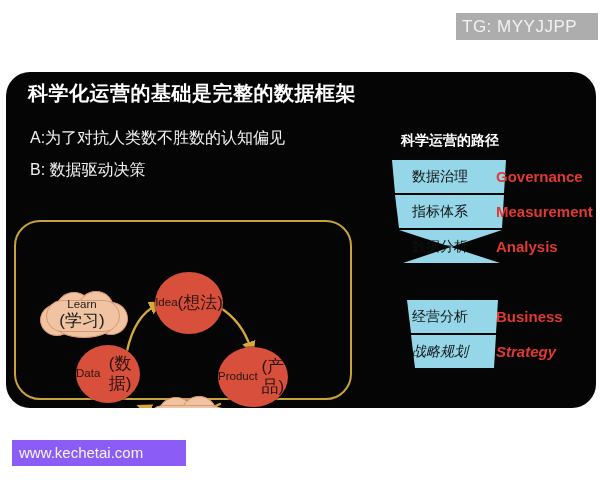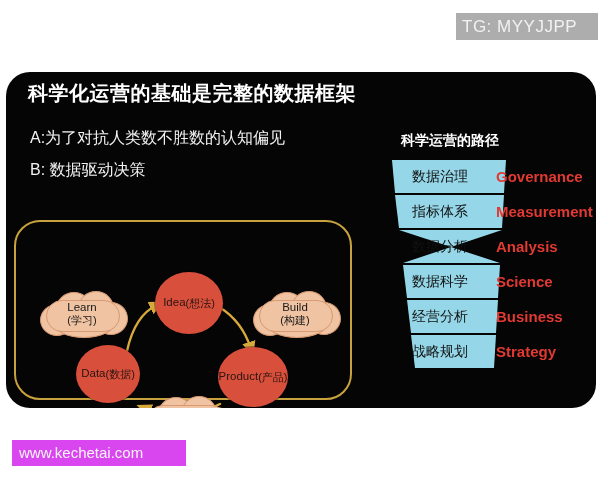--- a/index.html
+++ b/index.html
@@ -94,21 +94,21 @@
     display: flex;
     flex-direction: row;
     align-items: center;
     justify-content: center;
     text-align: center;
     line-height: 1.15;
     color: #1a1a1a;
     z-index: 3;
   }
   .node .en { font-size: 11.5px; }
-  .node .cn { font-size: 11px; }
+  .node .cn { font-size: 17px; }
 
   .circle {
     border-radius: 50%;
     background: #d8503c;
     box-shadow: 0 0 0 1px rgba(0,0,0,.35);
   }
   .circle .en, .circle .cn { color: #2a1410; }
 
   
   .cloud { background: transparent; }
@@ -185,21 +185,21 @@
     white-space: nowrap;
   }
 
   
   #site-watermark {
     position: absolute;
     left: 12px;
     top: 440px;
     width: 174px;
     height: 26px;
-    background: #d946ef;
+    background: #8b5cf6;
     color: #f5f5f5;
     font-size: 15px;
     line-height: 26px;
     padding-left: 7px;
     box-sizing: border-box;
     white-space: nowrap;
   }
 </style>
 </head>
 <body>
@@ -246,32 +246,20 @@
         <span class="en">Learn</span>
         <span class="cn">(学习)</span>
       </div>
     </div>
 
     <div class="node circle" style="left:141px; top:60px; width:68px; height:62px;">
       <span class="en">Idea</span>
       <span class="cn">(想法)</span>
     </div>
 
-    <div class="node cloud" style="left:235px; top:78px; width:92px; height:48px;">
-      <div class="lobe" style="left:4px;  top:14px; width:32px; height:30px;"></div>
-      <div class="lobe" style="left:20px; top:2px;  width:34px; height:32px;"></div>
-      <div class="lobe" style="left:42px; top:1px;  width:34px; height:33px;"></div>
-      <div class="lobe" style="left:58px; top:12px; width:32px; height:31px;"></div>
-      <div class="lobe" style="left:16px; top:16px; width:62px; height:30px;"></div>
-      <div class="lobe" style="left:10px; top:10px; width:72px; height:30px; border-radius:40px;"></div>
-      <div class="labels">
-        <span class="en">Build</span>
-        <span class="cn">(构建)</span>
-      </div>
-    </div>
 
     <div class="node circle" style="left:62px; top:133px; width:64px; height:58px;">
       <span class="en">Data</span>
       <span class="cn">(数据)</span>
     </div>
 
     <div class="node circle" style="left:204px; top:135px; width:70px; height:60px;">
       <span class="en">Product</span>
       <span class="cn">(产品)</span>
     </div>
@@ -306,33 +294,28 @@
       <span class="cn">指标体系</span>
       <span class="en">Measurement</span>
     </div>
 
     <div class="seg" style="top:70px; height:33px;">
       <div class="band" style="clip-path: polygon(21px 0, 124px 0, 25px 33px, 122px 33px);"></div>
       <span class="cn">数据分析</span>
       <span class="en">Analysis</span>
     </div>
 
-    <div class="seg" style="top:105px; height:33px;">
-      <div class="band" style="clip-path: polygon(25px 0, 122px 0, 120px 33px, 29px 33px);"></div>
-      <span class="cn">数据科学</span>
-      <span class="en">Science</span>
-    </div>
 
     <div class="seg" style="top:140px; height:33px;">
       <div class="band" style="clip-path: polygon(29px 0, 120px 0, 118px 33px, 33px 33px);"></div>
       <span class="cn">经营分析</span>
       <span class="en">Business</span>
     </div>
 
-    <div class="seg" style="top:175px; height:33px;">
+    <div class="seg" style="top:175px; height:33px;font-style:italic;">
       <div class="band" style="clip-path: polygon(33px 0, 118px 0, 116px 33px, 37px 33px);"></div>
       <span class="cn">战略规划</span>
       <span class="en">Strategy</span>
     </div>
 
   </div>
 
 </div>
 
 <div id="site-watermark">www.kechetai.com</div>

